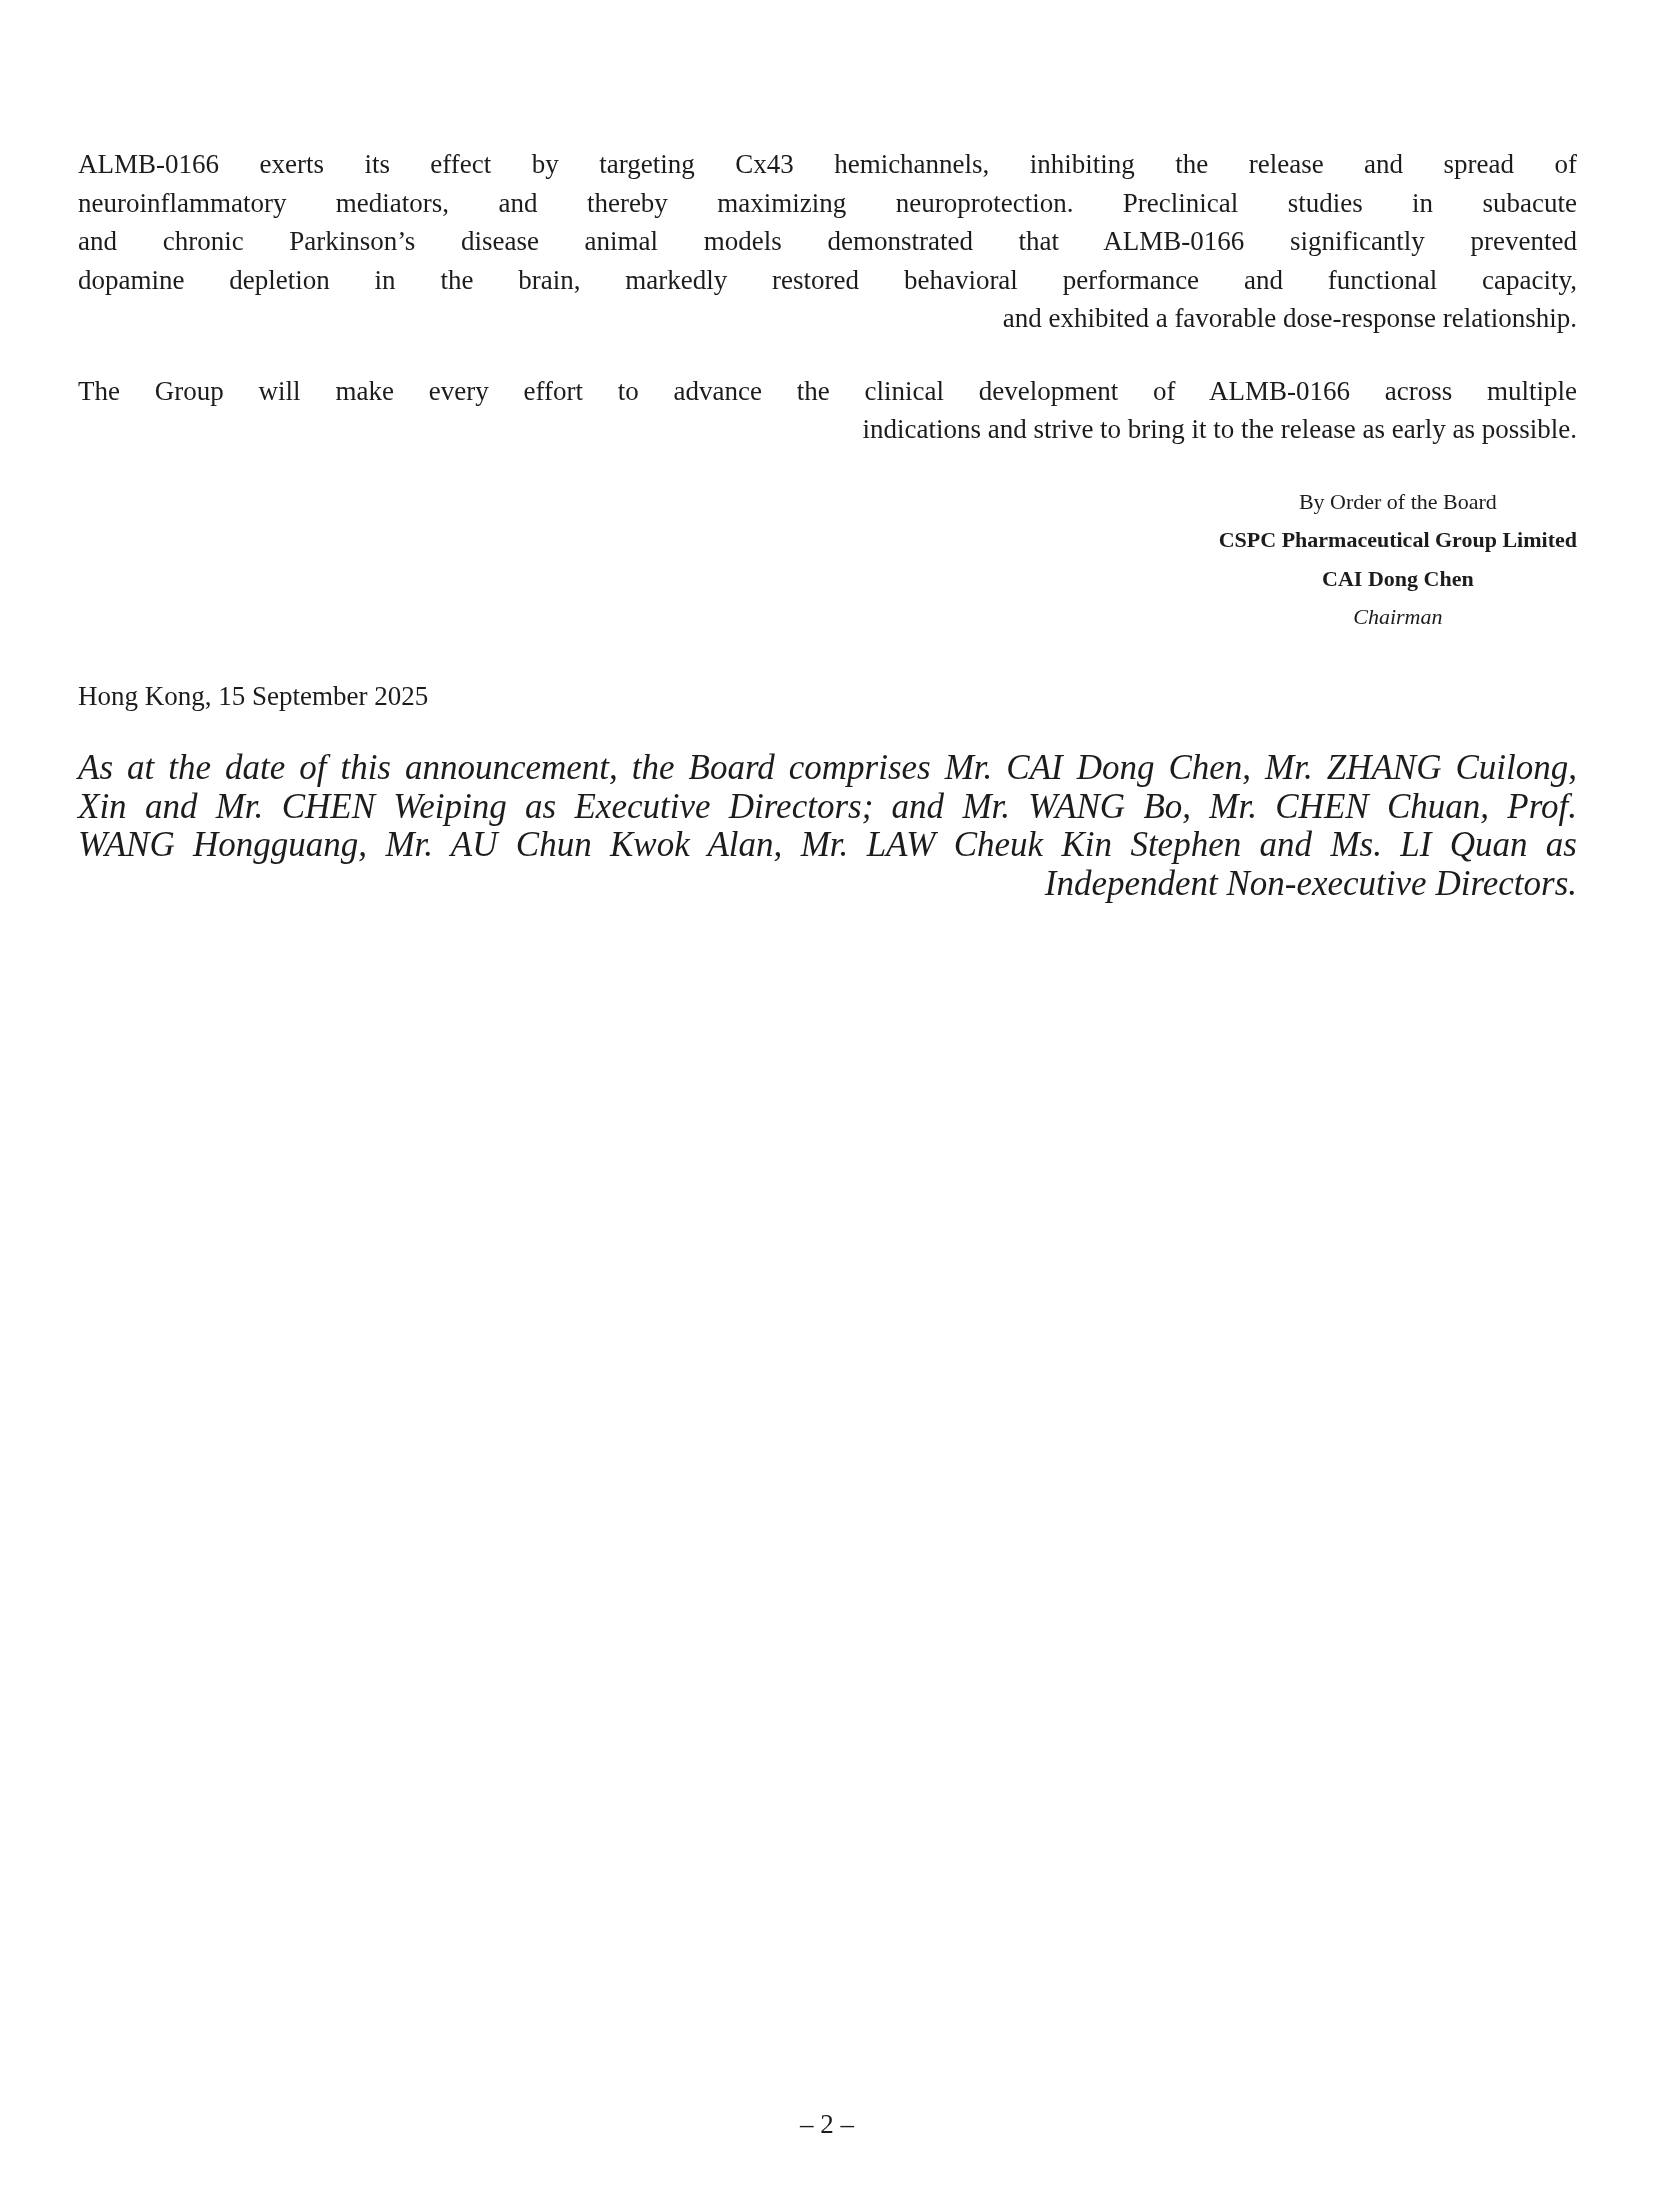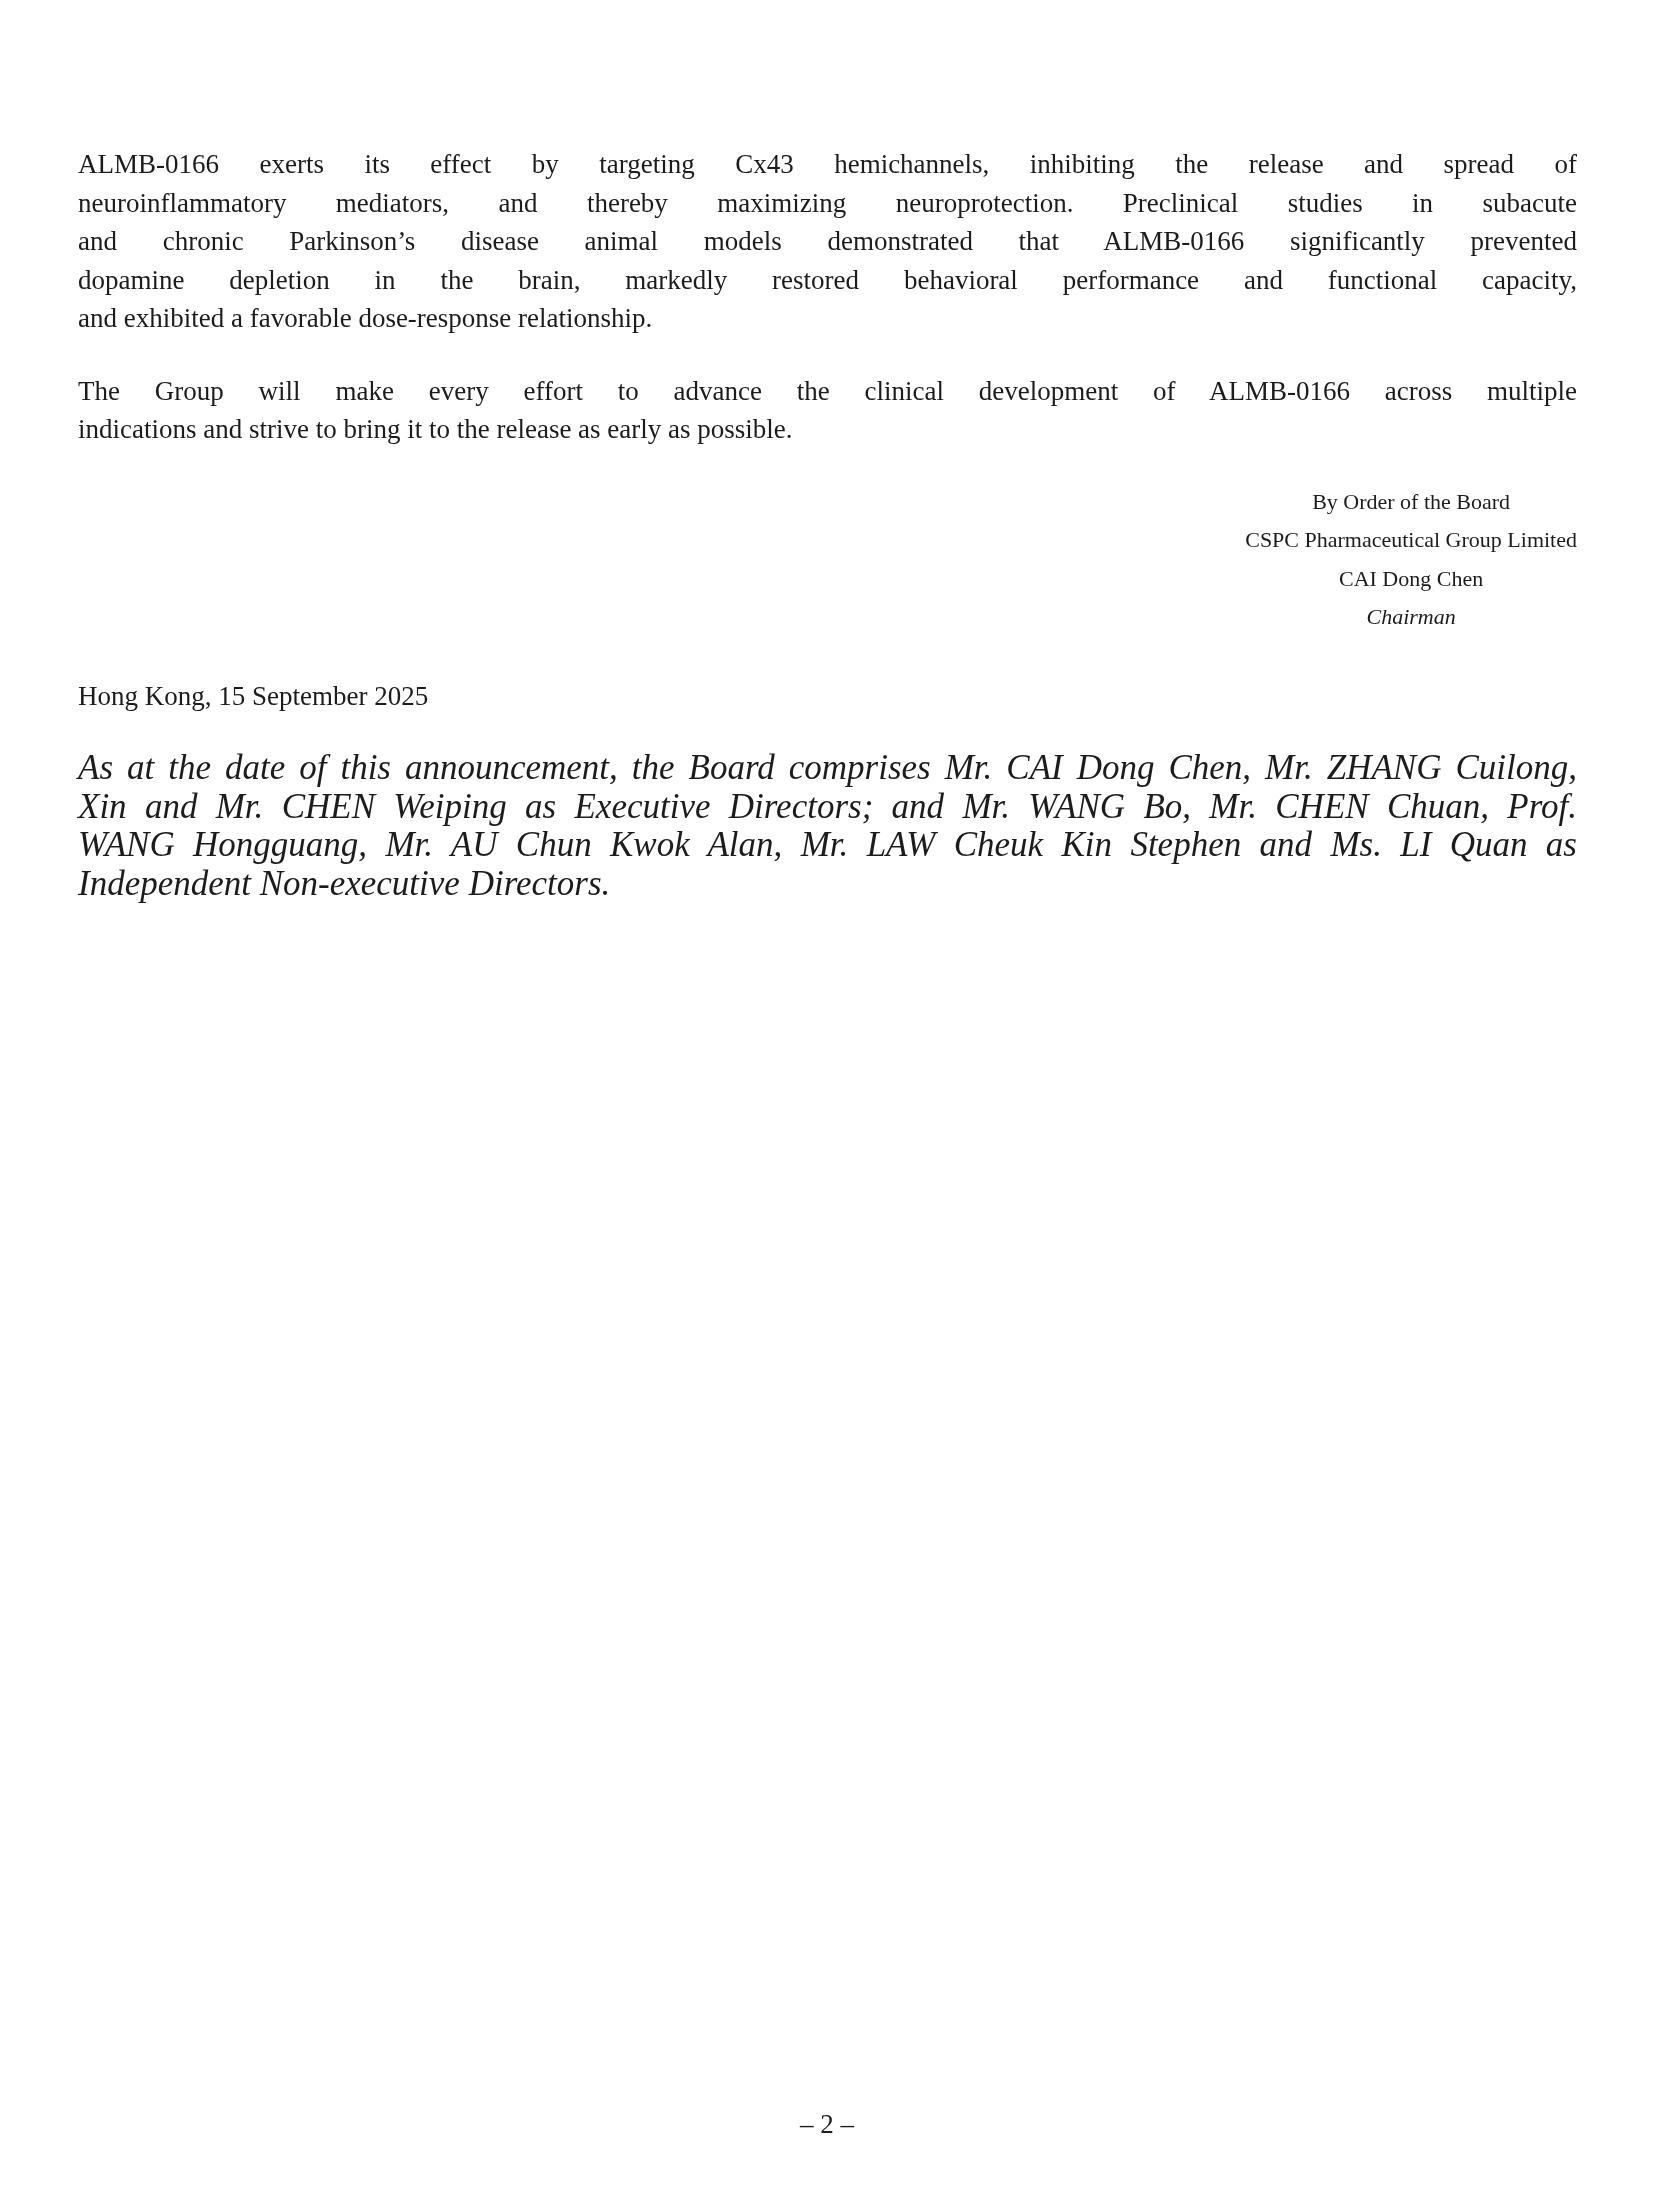--- a/index.html
+++ b/index.html
@@ -29,34 +29,34 @@
     line-height: 38.5px;
     margin: 0;
   }
   .para + .para,
   .signature-block,
   .dateline,
   .board-note {
     margin-top: 34px;
   }
   .tline {
-    text-align: left;
+    text-align: right;
   }
   .tline-just {
     text-align: justify;
     text-align-last: justify;
   }
   .signature-block {
     width: fit-content;
     margin-left: auto;
     text-align: center;
     font-size: 22px;
     line-height: 38.5px;
   }
-  .bold   { font-weight: normal; }
+  .bold   { font-weight: bold; }
   .italic { font-style: italic; }
   .dateline {
     margin-top: 40px;
     font-size: 27px;
     line-height: 38.5px;
   }
   .board-note {
     font-size: 35px;
     line-height: 38.5px;
     font-style: italic;

